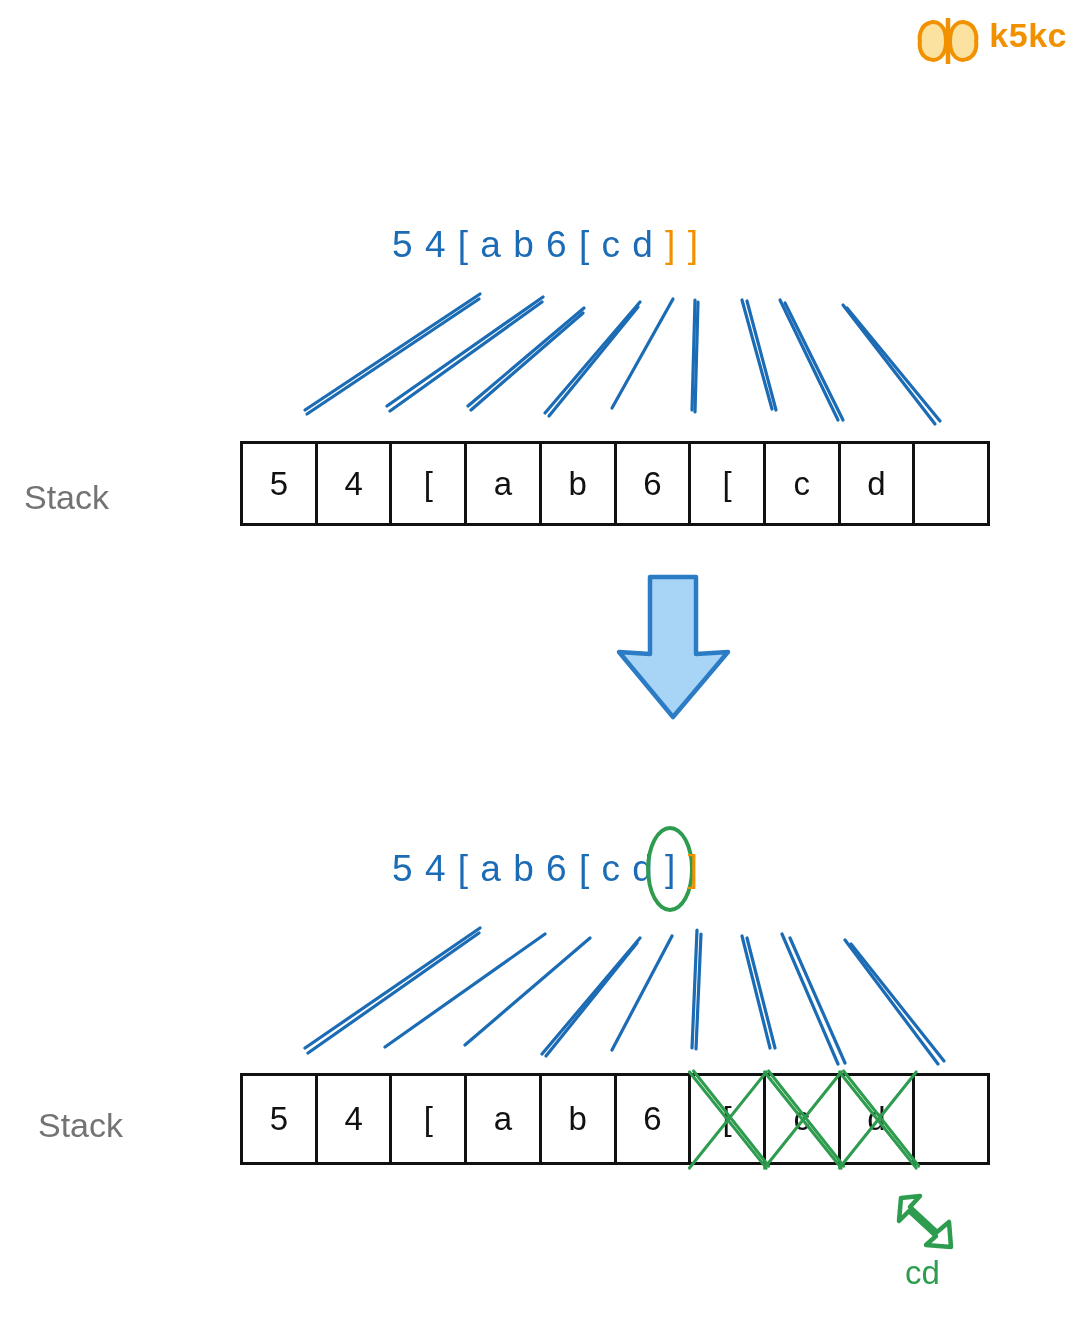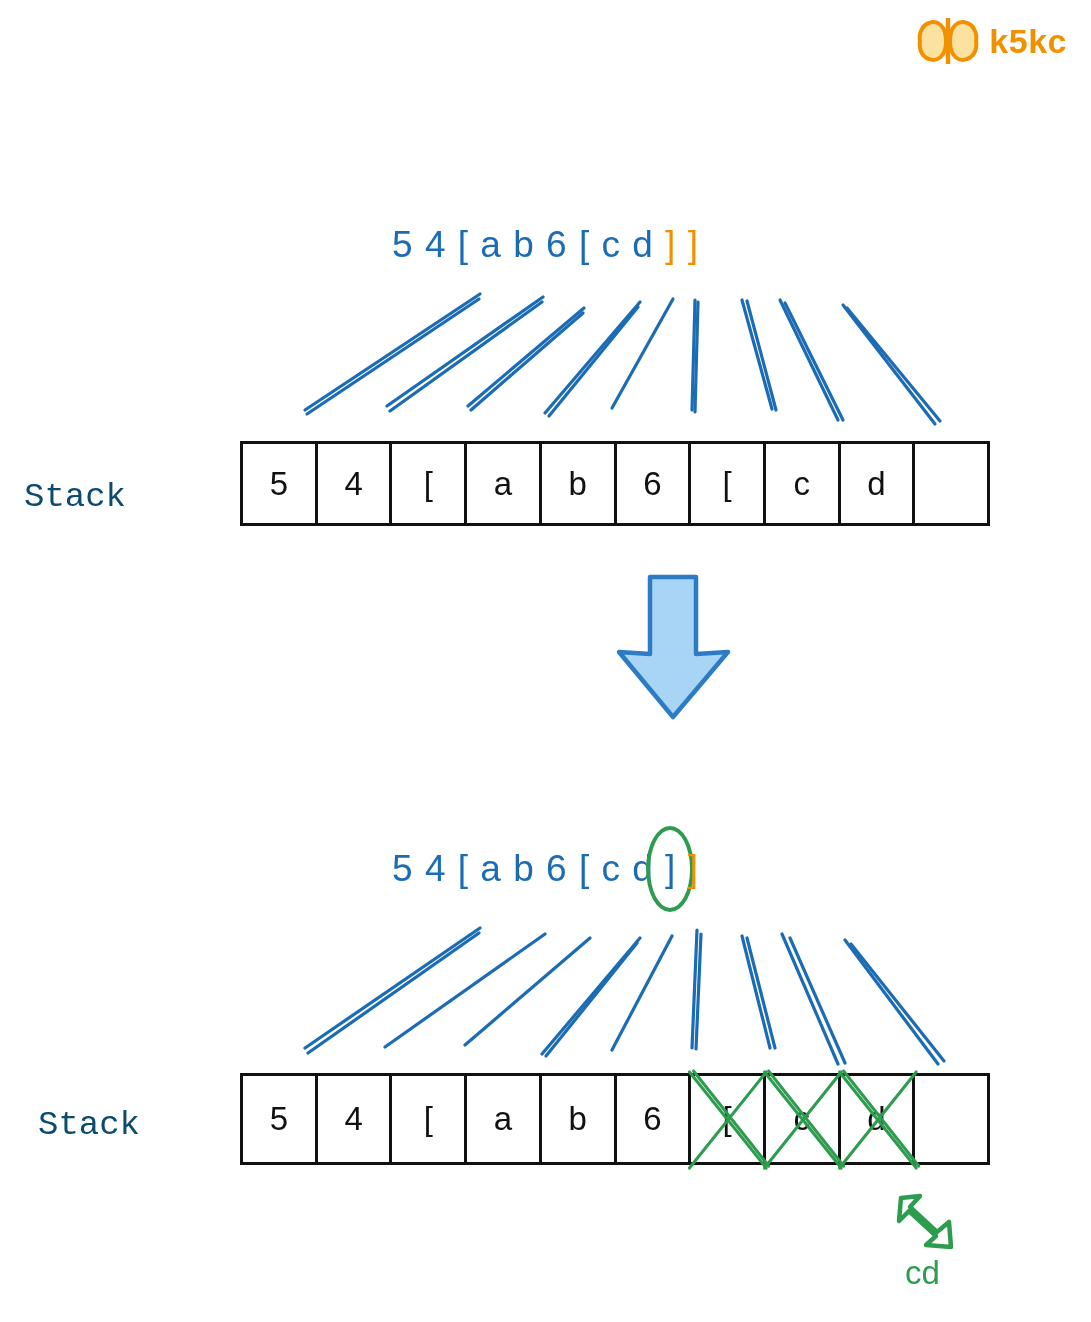--- a/index.html
+++ b/index.html
@@ -17,21 +17,20 @@
     background: #ffffff;
     overflow: hidden;
   }
 
   
   .brand {
     position: absolute;
     top: 18px;
     right: 24px;
     display: flex;
-    align-items: center;
     gap: 10px;
   }
   .brand-mark { display: block; }
   .brand-text {
     font-size: 34px;
     font-weight: 700;
     color: #f29100;
     letter-spacing: 0.5px;
     line-height: 1;
   }
@@ -76,24 +75,23 @@
     pointer-events: none;
   }
 
   
   .fan { position: absolute; left: 0; }
   #fan-1 { top: 288px; }
 
   
   .stack-label {
     position: absolute;
-    color: #0c4a6e;
+    color: #737373;
     font-size: 34px;
     font-weight: 400;
-    font-family: Liberation Mono, monospace;
   }
   #stack-label-1 { left: 24px; top: 478px; }
   #stack-label-2 { left: 38px; top: 1106px; }
 
   .stack {
     position: absolute;
     display: flex;
     border: 3px solid #111111;
     box-sizing: border-box;
     background: #ffffff;

